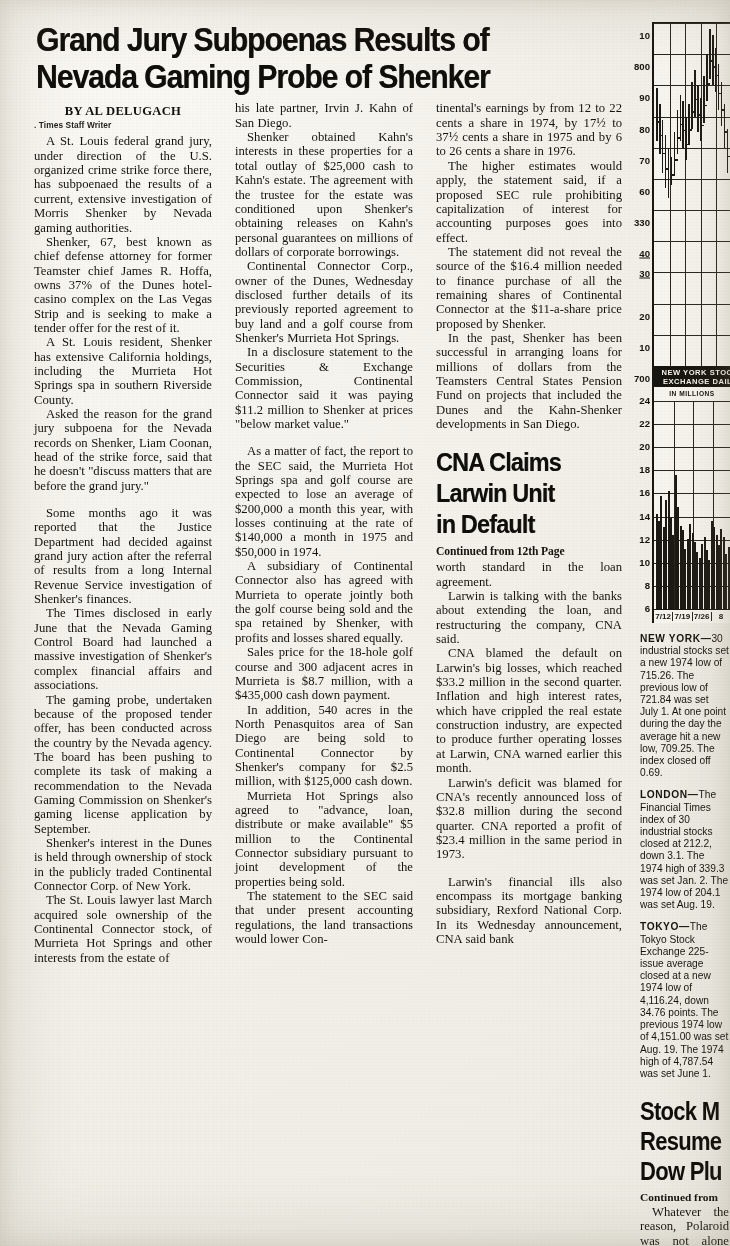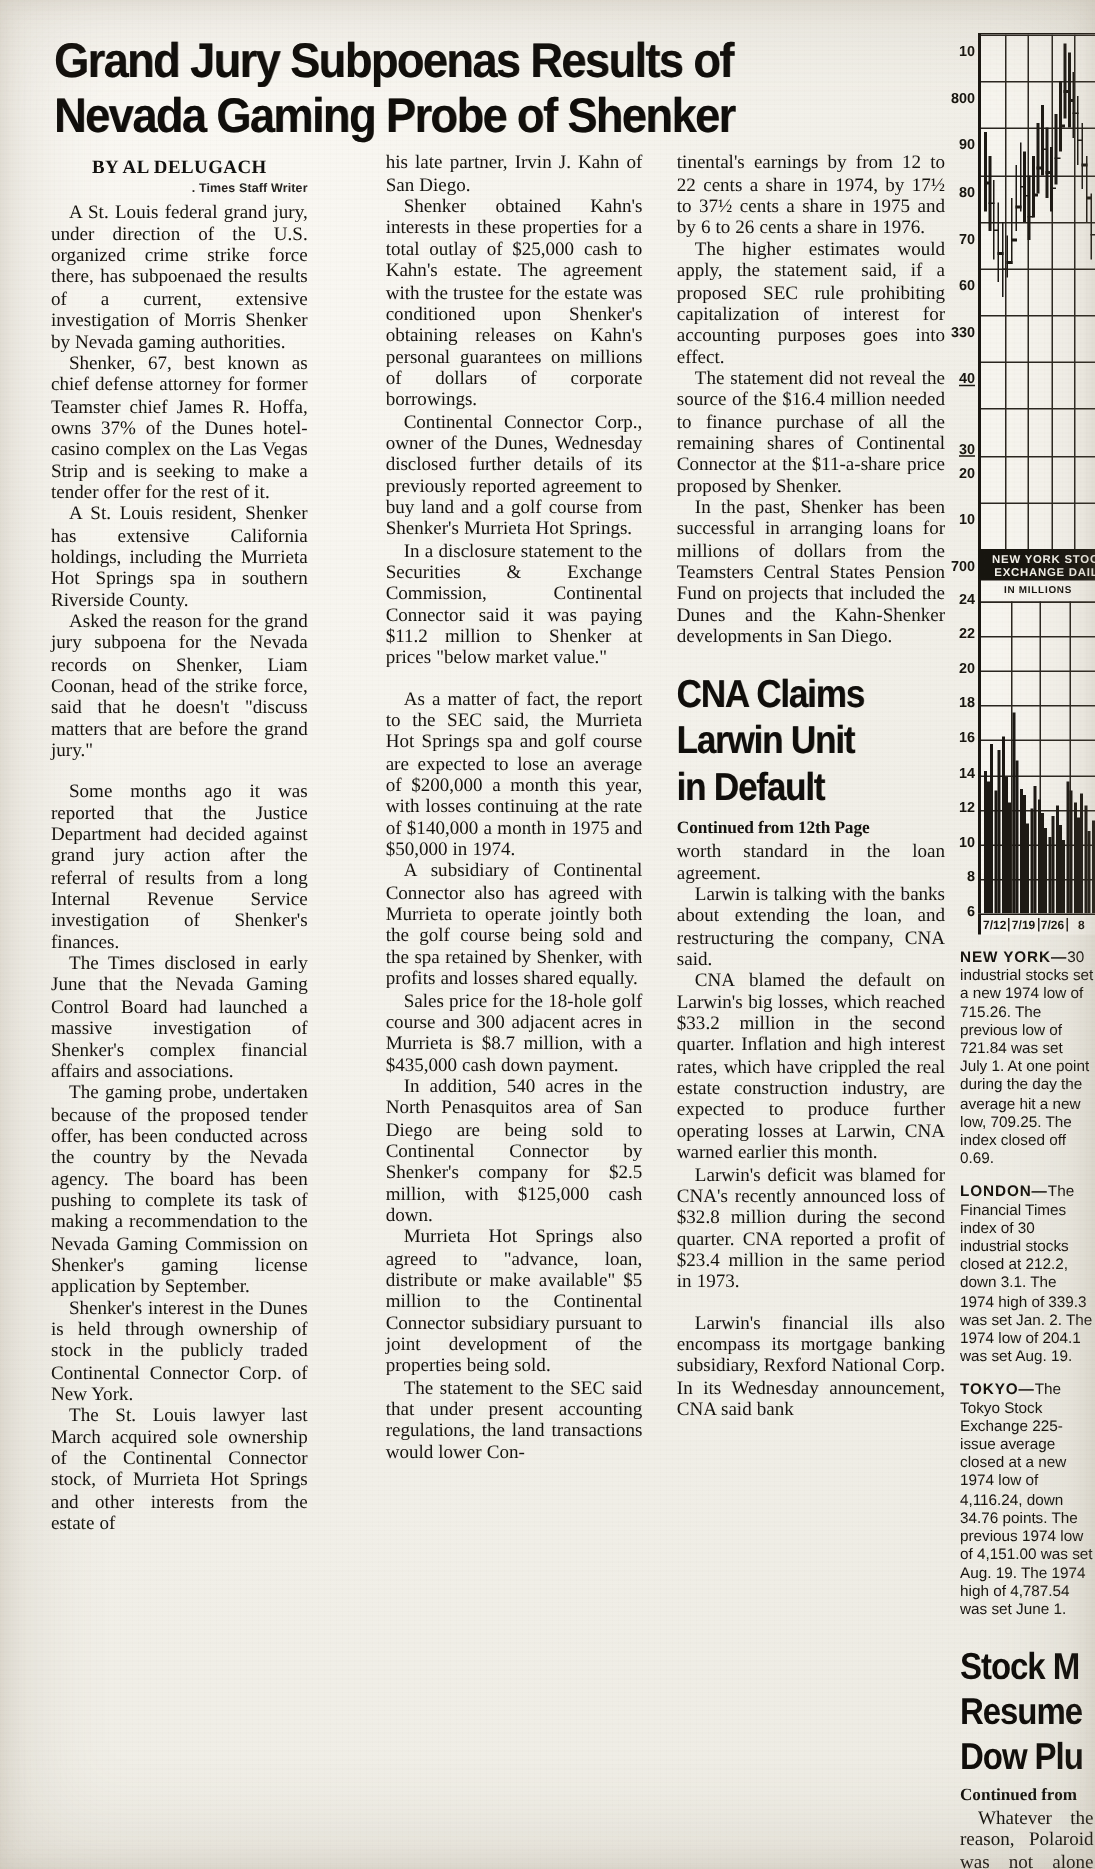--- a/index.html
+++ b/index.html
@@ -51,37 +51,37 @@
   .cols{
     display:flex;
     gap:12px;
     margin-top:6px;
   }
   .col{
     width:178px;
     padding-right:10px;
     box-sizing:content-box;
   }
-  .col.c2{padding-left:1px;margin-left:29px;}
+  .col.c2{padding-left:1px;}
   .col.c3{padding-left:1px;padding-right:0;width:186px;}
 
   .byline{
     font-family:"Liberation Serif", serif;
     font-weight:bold;
     font-size:12.6px;
     text-align:center;
     letter-spacing:.3px;
     margin:3px 0 0 0;
     color:#131210;
   }
   .byline-sub{
     font-family:"Liberation Sans", sans-serif;
     font-weight:bold;
     font-size:8.3px;
-    text-align:right;
+    text-align:left;
     letter-spacing:.1px;
     margin:1px 0 4px 0;
     color:#262320;
   }
 
   p.body{
     margin:0;
     font-size:12.7px;
     line-height:14.35px;
     text-align:justify;
@@ -394,21 +394,21 @@
         </div>
       <div id="dowLabels">
           <div class="ylab" style="top: 13px;">10</div>
           <div class="ylab" style="top: 44.1818px;">800</div>
           <div class="ylab" style="top: 75.3636px;">90</div>
           <div class="ylab" style="top: 106.545px;">80</div>
           <div class="ylab" style="top: 137.727px;">70</div>
           <div class="ylab" style="top: 168.909px;">60</div>
           <div class="ylab" style="top: 200.091px;">330</div>
           <div class="ylab" style="top: 231.273px; text-decoration: underline;">40</div>
-          <div class="ylab" style="top: 278px; text-decoration: underline;">30</div>
+          <div class="ylab" style="top: 251px; text-decoration: underline;">30</div>
           <div class="ylab" style="top: 293.636px;">20</div>
           <div class="ylab" style="top: 324.818px;">10</div>
           <div class="ylab" style="top: 356px;">700</div>
         </div>
     </div>
 
     <div class="chart-wrap" style="margin-top:0">
       <div class="vol-title" style="position:relative">NEW YORK STOCK EXCHANGE DAILY VOLUME</div>
       <div class="vol-body" id="volBody">
         <div class="inmillions">IN MILLIONS</div>

